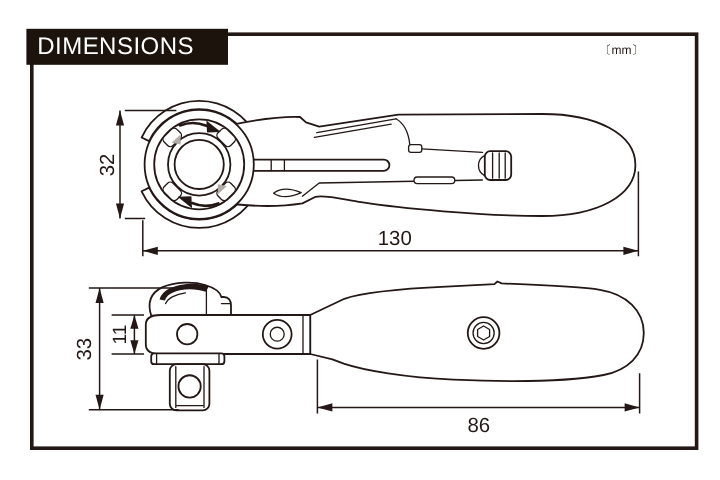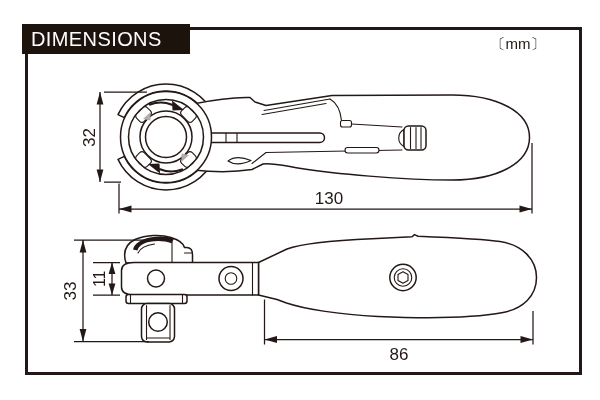--- a/index.html
+++ b/index.html
@@ -19,21 +19,21 @@
     border:3px solid var(--line);box-sizing:border-box;background:transparent;
   }
   .title-box{
     position:absolute;left:22px;top:24px;width:168px;height:30px;
     background:var(--title-bg);color:var(--title-text);
     font-size:20px;line-height:30px;letter-spacing:.4px;padding-left:9px;
     box-sizing:border-box;z-index:3;
   }
   .unit-label{
     position:absolute;left:488px;top:35px;width:60px;text-align:center;
-    color:var(--line);font-size:15px;z-index:3;
+    color:var(--line);font-size:10px;z-index:3;
   }
   svg.drawing{position:absolute;left:0;top:0;z-index:2;}
   .ln{fill:none;stroke:var(--line);stroke-width:1.5;stroke-linejoin:round;stroke-linecap:round;}
   .lnf{fill:#fff;stroke:var(--line);stroke-width:1.5;stroke-linejoin:round;}
   .thin{stroke-width:1.1;}
   .dimln{fill:none;stroke:var(--line);stroke-width:1.25;stroke-linecap:butt;}
   .arrow{fill:var(--line);stroke:none;}
   .blk{fill:var(--line);stroke:none;}
   .gray{fill:var(--marker);stroke:none;}
   .dim-label{font-family:"Liberation Sans",sans-serif;font-size:17px;fill:var(--line);}

